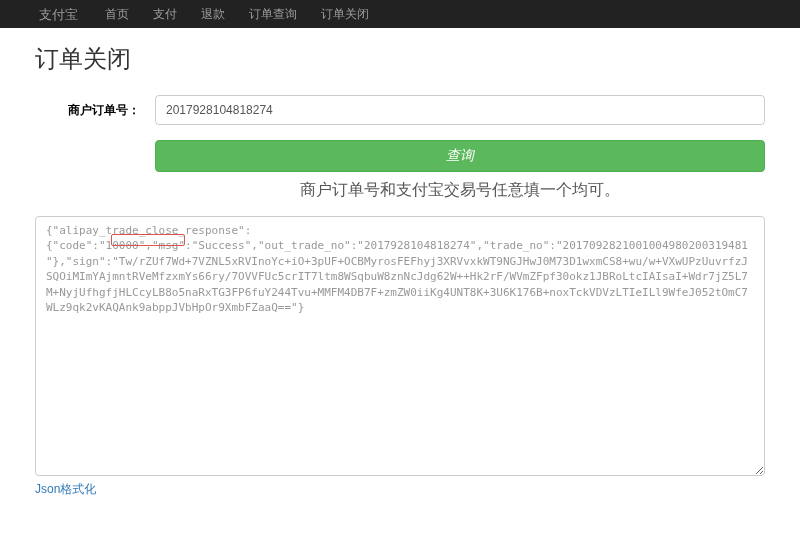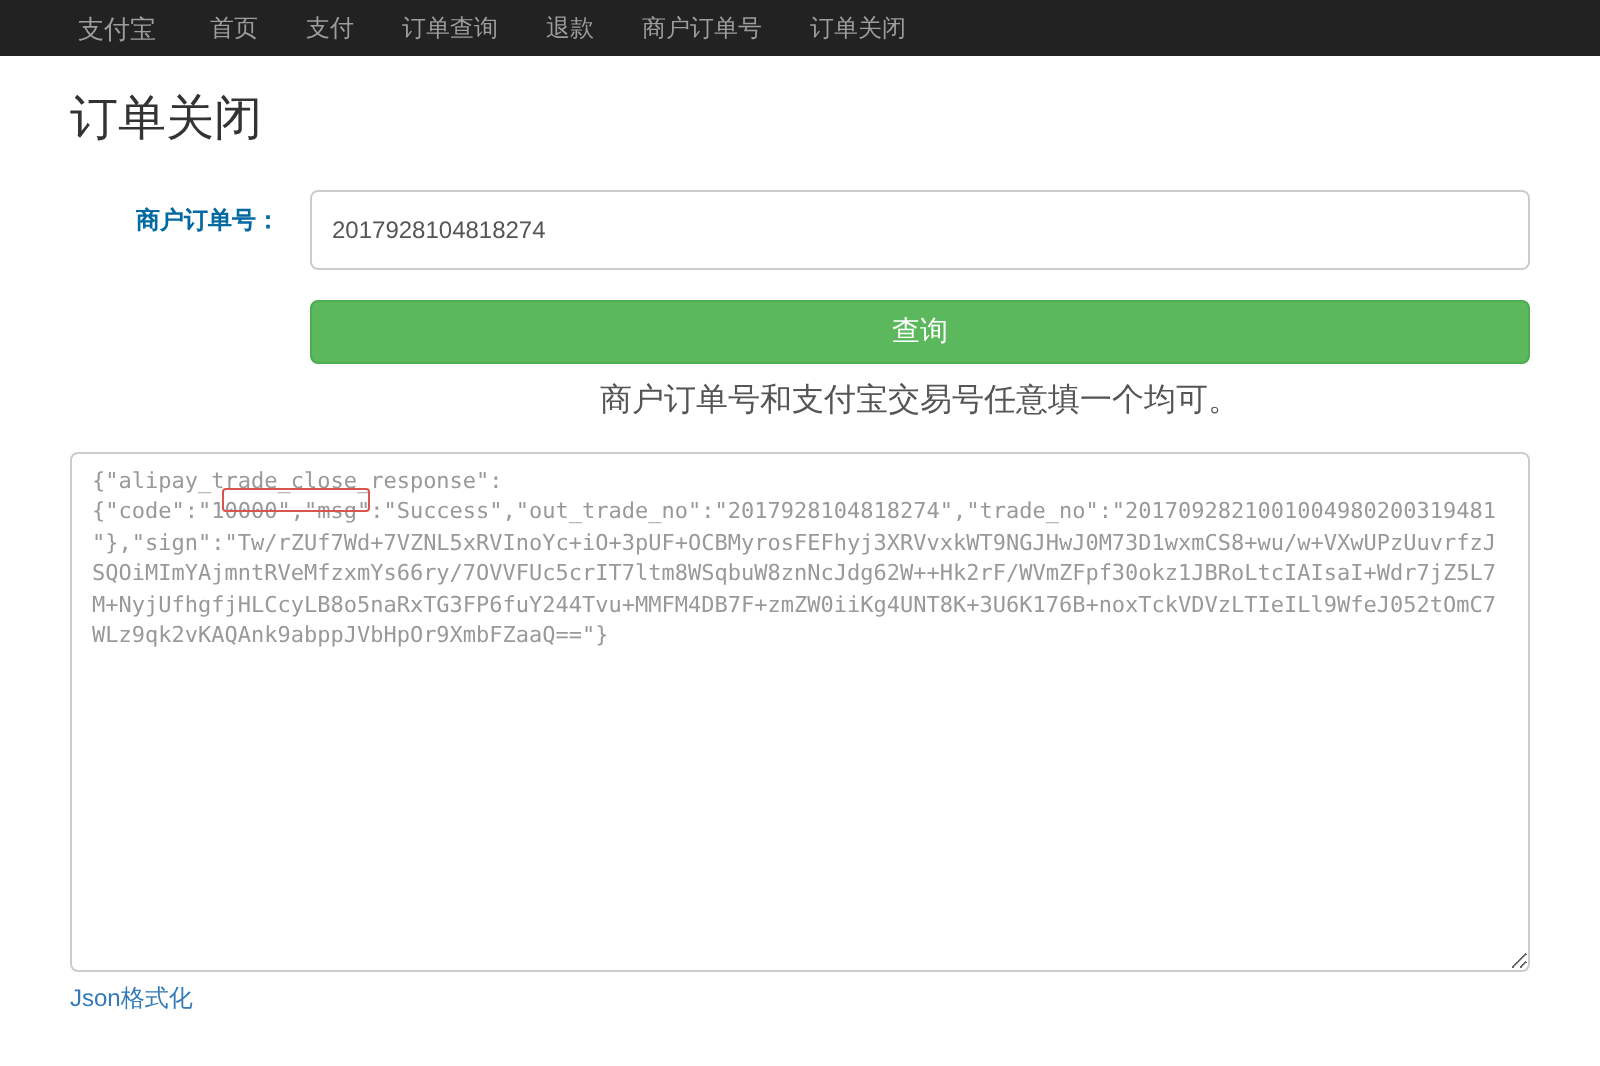--- a/index.html
+++ b/index.html
@@ -11,26 +11,26 @@
     .nav li { float: left; text-align: center; }
     .nav li a { color: #9d9d9d; padding: 6px 12px; display: block; text-decoration: none; font-size: 12px; }
     
     .container { width: 760px; margin: 0 auto; padding: 0 15px; }
     
     h2 { font-size: 24px; font-weight: 500; margin: 15px 0 20px 0; color: #333; }
     
     .form-horizontal { margin-bottom: 15px; }
     .form-group { margin-bottom: 15px; display: flex; align-items: flex-start; }
     .form-group::after { content: ""; display: table; clear: both; }
-    .control-label { width: 120px; text-align: right; padding-right: 15px; padding-top: 7px; font-size: 12px; font-weight: 700; color: #0369a1; flex-shrink: 0; }
+    .control-label { width: 120px; text-align: right; padding-right: 15px; padding-top: 7px; font-size: 12px; font-weight: 700; color: #000000; flex-shrink: 0; }
     .form-control-wrap { flex: 1; }
-    .form-control { display: block; width: 100%; height: 40px; padding: 5px 10px; font-size: 12px; color: #555; background: #fff; border: 1px solid #ccc; border-radius: 4px; }
+    .form-control { display: block; width: 100%; height: 30px; padding: 5px 10px; font-size: 12px; color: #555; background: #fff; border: 1px solid #ccc; border-radius: 4px; }
     textarea.form-control { height: 260px; resize: vertical; padding: 6px 10px; font-size: 11px; color: #999; line-height: 1.4; }
     
-    .btn { display: inline-block; padding: 6px 12px; font-size: 14px; text-align: center; border: 1px solid transparent; border-radius: 4px; cursor: pointer; }
+    .btn { display: inline-block; padding: 6px 12px; font-size: 14px; text-align: center; border: 1px solid transparent; border-radius: 4px; cursor: pointer; font-style: italic; }
     .btn-success { color: #fff; background: #5cb85c; border-color: #4cae4c; }
     .btn-block { display: block; width: 100%; }
     
     .hint { text-align: center; font-size: 16px; color: #555; margin-top: 8px; }
     
     .json-link { color: #337ab7; text-decoration: none; font-size: 12px; display: inline-block; margin-top: 5px; }
     
     .highlight-box { position: absolute; border: 1.5px solid #d9534f; border-radius: 2px; pointer-events: none; }
     
     .textarea-wrap { position: relative; }
@@ -41,27 +41,24 @@
 <div class="navbar">
   <a class="navbar-brand">支付宝</a>
   <ul class="nav">
     <li>
         <a>首页</a>
       </li>
     <li>
         <a>支付</a>
       </li>
     <li>
-        <a>订单查询</a>
-      </li>
-    <li>
         <a>退款</a>
       </li>
     <li>
-        <a>商户订单号</a>
+        <a>订单查询</a>
       </li>
     <li>
         <a>订单关闭</a>
       </li>
   </ul>
 </div>
 
 <div class="container">
   <h2>订单关闭</h2>
 

